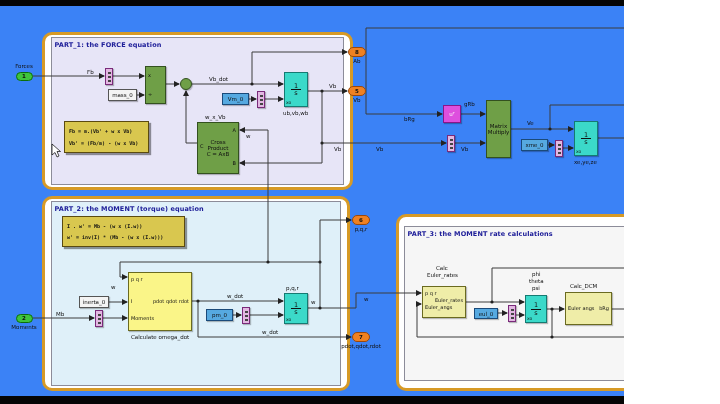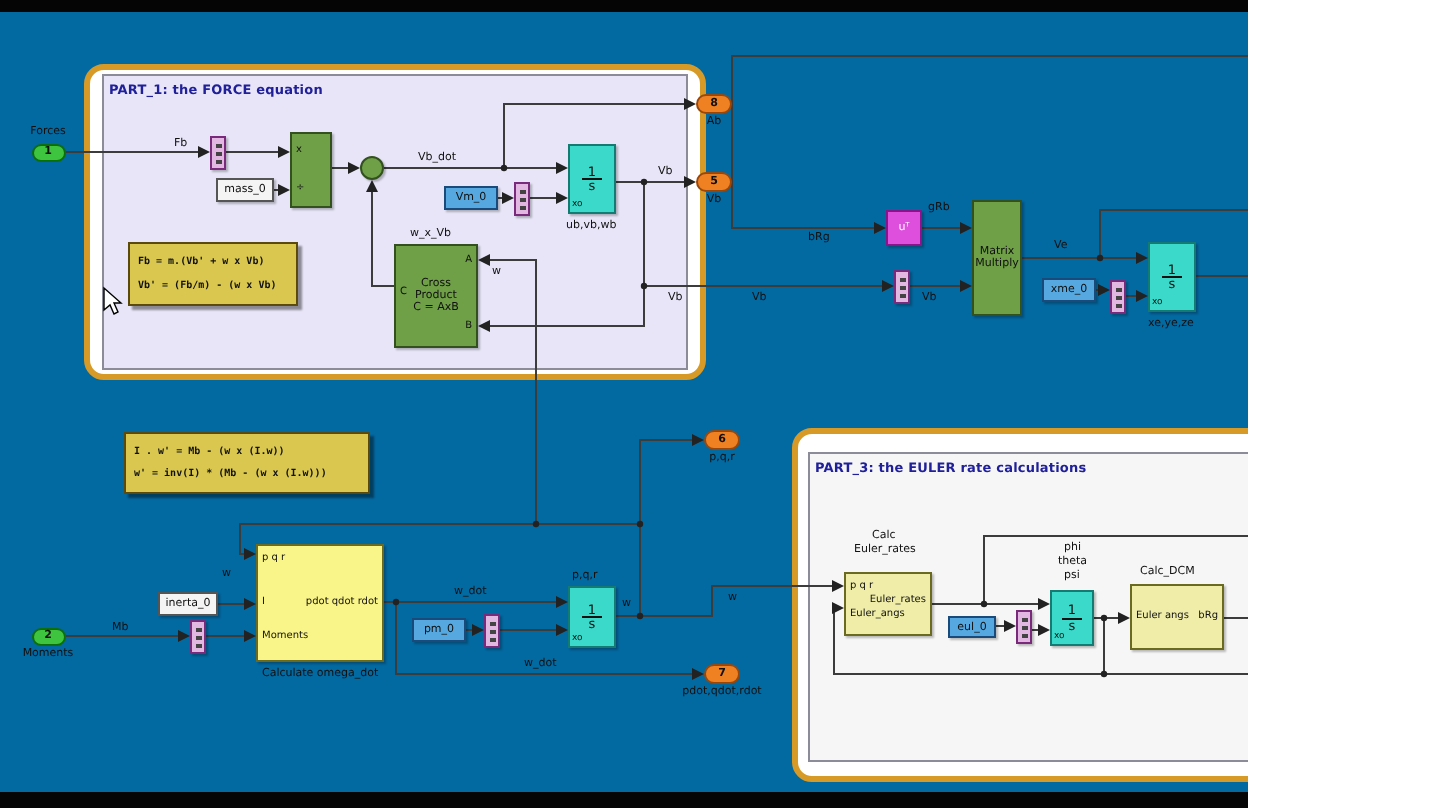--- a/index.html
+++ b/index.html
@@ -1,16 +1,16 @@
 <!DOCTYPE html>
 <html><head>
 <meta charset="utf-8">
 <style>
   html,body{margin:0;padding:0;background:#fff;}
-  #stage{position:relative;width:624px;height:404px;background:#0369a1;overflow:hidden;
+  #stage{position:relative;width:624px;height:404px;background:#3b82f6;overflow:hidden;
          font-family:"DejaVu Sans","Liberation Sans",sans-serif;}
   .bar{position:absolute;left:0;width:720px;background:#050505;}
   .container{position:absolute;border:3.5px solid #d79a26;border-radius:10px;background:#fff;box-sizing:border-box;}
   .inner{position:absolute;border:1px solid #8c8c99;box-sizing:border-box;}
   .ptitle{position:absolute;left:3px;top:3px;font-size:6.5px;font-weight:bold;color:#20209a;white-space:nowrap;letter-spacing:.1px;}
   .block{position:absolute;box-sizing:border-box;border:1px solid #333;box-shadow:1px 1px 1px rgba(0,0,0,.25);
          display:flex;flex-direction:column;align-items:center;justify-content:center;}
   .block .ln{font-size:5.5px;line-height:6px;color:#111;white-space:nowrap;}
   .plabel{position:absolute;font-size:5px;line-height:5px;color:#111;white-space:nowrap;}
   .frac{text-align:center;font-size:6.5px;line-height:6.5px;color:#111;}
@@ -36,23 +36,28 @@
 
 <div id="stage">
     <div class="bar" style="left: 0px; top: 0px; width: 720px; height: 6px; position: absolute;"></div>
     <div class="bar" style="left: 0px; top: 396px; width: 720px; height: 8px; position: absolute;"></div>
     <div class="edgeline" style="left: 704px; top: 6px; width: 1px; height: 390px; position: absolute;"></div>
     <div class="container zc" style="left: 42px; top: 32px; width: 311px; height: 158px; position: absolute;">
       <div class="inner" style="left: 5.5px; top: 1.5px; width: 293px; height: 148px; position: absolute; background: rgb(231, 229, 247);">
         <div class="ptitle">PART_1:  the FORCE equation</div>
       </div>
     </div>
+    <div class="container zc" style="left: 42px; top: 196px; width: 308px; height: 195px; position: absolute;">
+      <div class="inner" style="left: 5.5px; top: 1.5px; width: 290px; height: 185px; position: absolute; background: rgb(223, 240, 249);">
+        <div class="ptitle">PART_2:  the MOMENT (torque) equation</div>
+      </div>
+    </div>
     <div class="container zc" style="left: 396px; top: 214px; width: 300px; height: 177px; position: absolute;">
       <div class="inner" style="left: 4.5px; top: 8.5px; width: 224px; height: 155px; position: absolute; background: rgb(246, 246, 246);">
-        <div class="ptitle">PART_3: the EULER rate calculations</div>
+        <div class="ptitle">PART_3: the MOMENT rate calculations</div>
       </div>
     </div>
     <div class="eq zb" style="left: 64px; top: 121px; width: 85px; height: 32px; position: absolute;">
       <div>Fb = m.(Vb' + w x Vb)</div>
       <div>Vb' = (Fb/m) - (w x Vb)</div>
     </div>
     <div class="eq zb" style="left: 62px; top: 216px; width: 123px; height: 31px; position: absolute;">
       <div>I . w' = Mb - (w x (I.w))</div>
       <div>w' = inv(I) * (Mb - (w x (I.w)))</div>
     </div>

